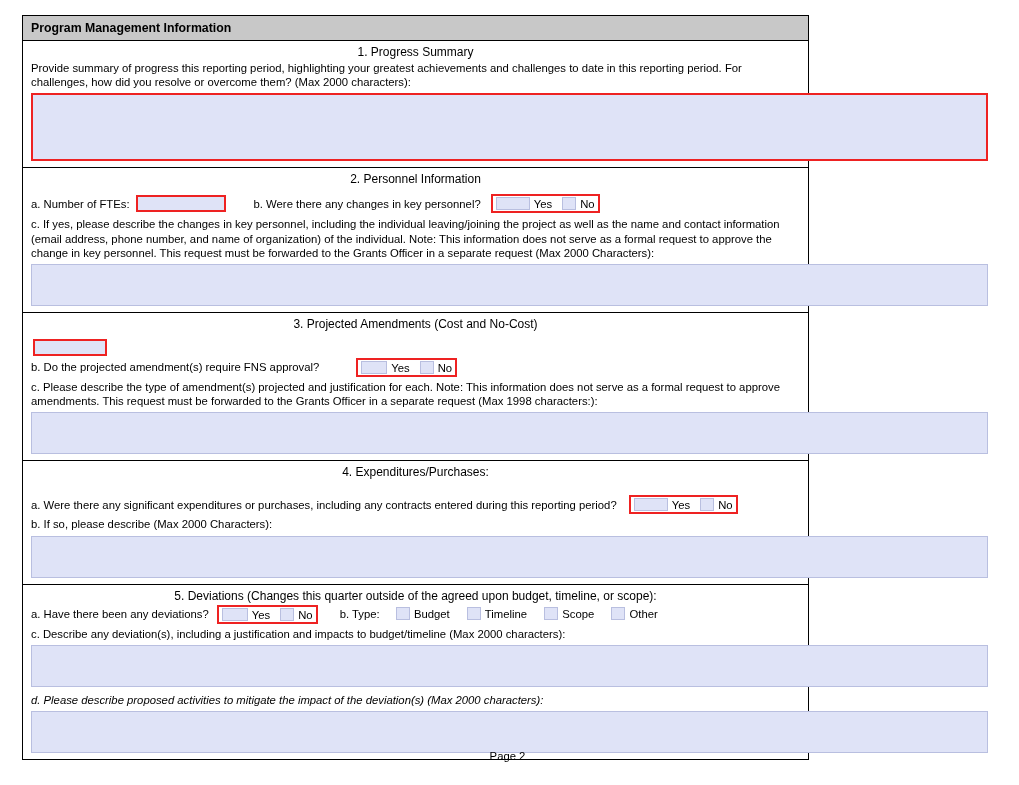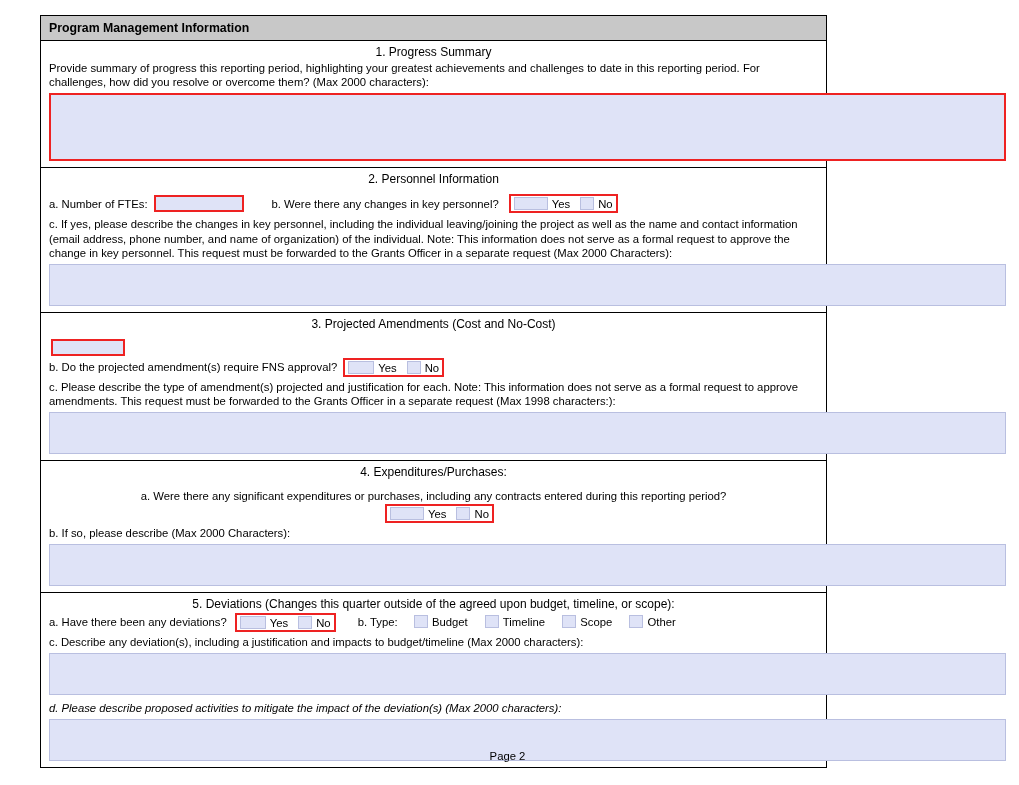--- a/index.html
+++ b/index.html
@@ -16,21 +16,21 @@
     position: relative;
   }
   .page {
     position: relative;
     width: 1019px;
     height: 785px;
     box-sizing: border-box;
   }
   .form {
     position: absolute;
-    left: 40px;
+    left: 22px;
     top: 15px;
     width: 787px;
     border: 1px solid #000;
     box-sizing: border-box;
   }
   .form-header {
     background: #c8c8c8;
     border-bottom: 1px solid #000;
     font-weight: bold;
     font-size: 12.3px;
@@ -140,33 +140,33 @@
       <div class="txt" style="margin-top:4px;">c. If yes, please describe the changes in key personnel, including the individual leaving/joining the project as well as the name and contact information (email address, phone number, and name of organization) of the individual. Note: This information does not serve as a formal request to approve the change in key personnel. This request must be forwarded to the Grants Officer in a separate request (Max 2000 Characters):</div>
       <div class="field midbox"></div>
     </div>
 
     <div class="section">
       <div class="sect-title">3. Projected Amendments (Cost and No-Cost)</div>
       <div style="height:6px"></div>
       <div class="row">
         <span class="field redbox inline-field" style="width:74px;height:17px;margin-left:2px;"></span>
       </div>
-      <div class="row" style="margin-top:2px;">
+      <div class="row" style="margin-top:2px;gap:31px;">
         <span class="txt">b. Do the projected amendment(s) require FNS approval?</span>
         <span class="yesno yesno-sm" style="margin-left:6px;">
           <span class="cb"></span><span class="lbl">Yes</span><span class="cb" style="width:14px;"></span><span class="lbl">No</span>
         </span>
       </div>
       <div class="txt" style="margin-top:3px;">c. Please describe the type of amendment(s) projected and justification for each. Note: This information does not serve as a formal request to approve amendments. This request must be forwarded to the Grants Officer in a separate request (Max 1998 characters:):</div>
       <div class="field midbox"></div>
     </div>
 
     <div class="section">
       <div class="sect-title">4. Expenditures/Purchases:</div>
-      <div class="row" style="margin-top:10px;flex-direction:column;">
+      <div class="row" style="margin-top:16px;">
         <span class="txt">a. Were there any significant expenditures or purchases, including any contracts entered during this reporting period?</span>
         <span class="yesno" style="margin-left:12px;">
           <span class="cb"></span><span class="lbl">Yes</span><span class="cb" style="width:14px;"></span><span class="lbl">No</span>
         </span>
       </div>
       <div class="txt" style="margin-top:3px;">b. If so, please describe (Max 2000 Characters):</div>
       <div class="field midbox"></div>
     </div>
 
     <div class="section">

